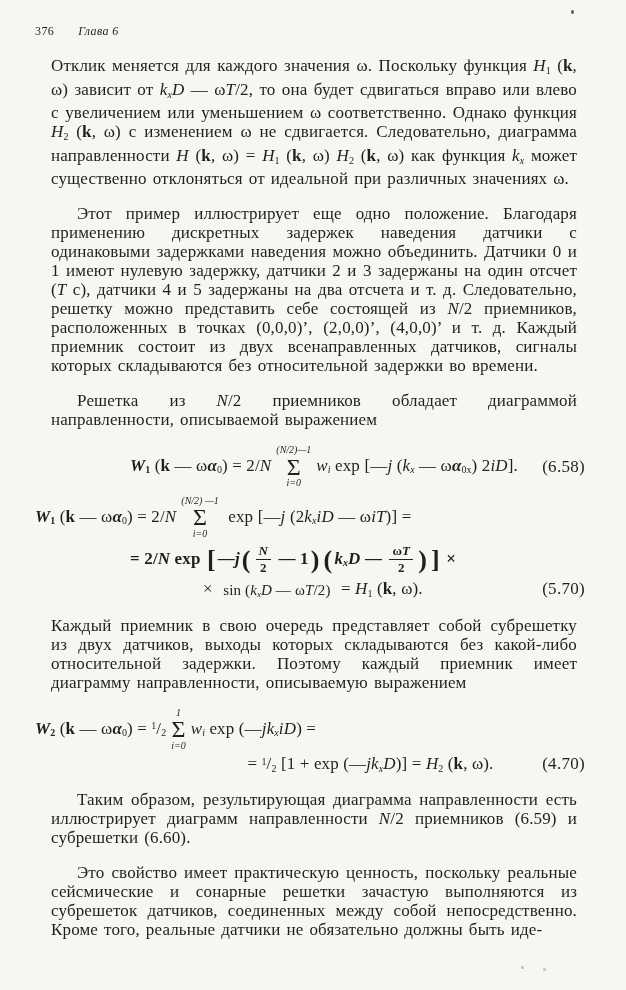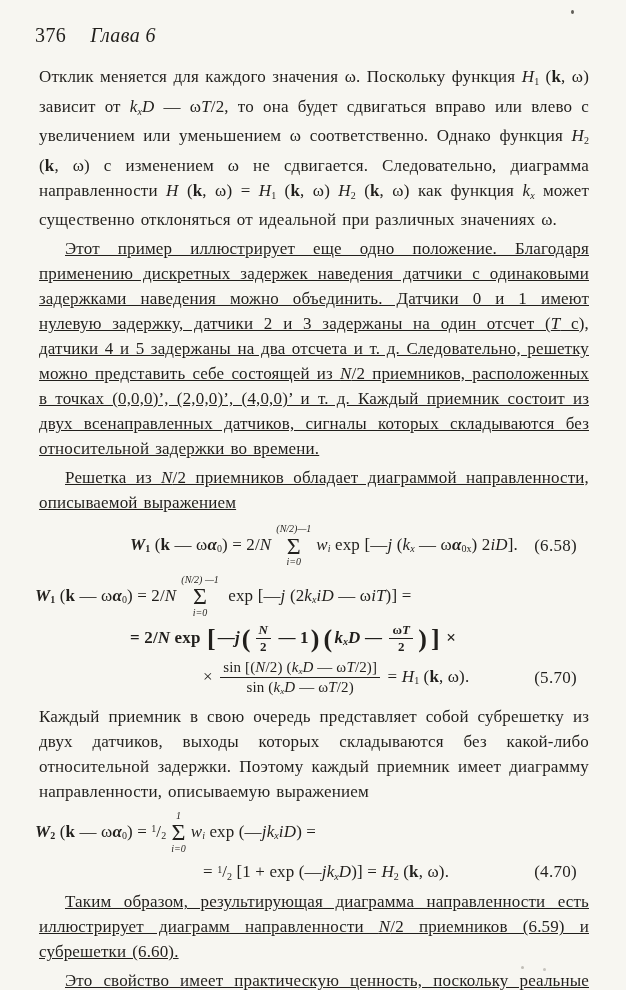--- a/index.html
+++ b/index.html
@@ -3,54 +3,54 @@
 <meta charset="utf-8">
 <style>
   html,body{margin:0;padding:0;}
   body{
     width:626px;height:990px;overflow:hidden;position:relative;
     background:#f7f6f1;
     font-family:"Liberation Serif","DejaVu Serif",serif;
     color:#211f1c;
   }
   .page{padding:24px 33px 0 35px;}
-  .header{font-size:20px;margin-bottom:17px;letter-spacing:.4px;}
+  .header{font-size:12px;margin-bottom:17px;letter-spacing:.4px;}
   .pgnum{margin-right:24px;}
   .chapter{font-style:italic;}
   .para{
-    font-size:17px;line-height:25px;text-align:justify;margin:4px;
+    font-size:17px;line-height:19px;text-align:justify;margin:16px;
     word-spacing:1.6px;letter-spacing:.15px;
   }
-  .ind{text-indent:26px;text-decoration:underline;}
+  .ind{text-indent:26px;}
   .i{font-style:italic;}
   .b{font-weight:bold;}
   .bi{font-weight:bold;font-style:italic;}
   .s{font-size:10px;vertical-align:-2.5px;letter-spacing:0;}
   .si{font-size:10px;vertical-align:-2.5px;font-style:italic;letter-spacing:0;}
   .sbold{font-size:10px;vertical-align:-2.5px;font-weight:bold;letter-spacing:0;}
   .eqline{position:relative;font-size:17px;letter-spacing:.15px;white-space:nowrap;}
-  .eqnum{position:absolute;right:16px;top:50%;transform:translateY(-50%);letter-spacing:.3px;}
+  .eqnum{position:absolute;right:8px;top:50%;transform:translateY(-50%);letter-spacing:.3px;}
   .sum{display:inline-flex;flex-direction:column;align-items:center;vertical-align:middle;margin:0 5px;line-height:1;text-align:center;}
   .sum .lim{font-size:10px;font-style:italic;letter-spacing:0;line-height:1.05;}
   .sum .sg{font-size:24px;line-height:.95;}
   .frac{display:inline-flex;flex-direction:column;align-items:center;vertical-align:middle;margin:0 3px;line-height:1.25;text-align:center;}
   .frac .fn{border-bottom:1px solid currentColor;padding:0 3px;}
   .frac .fd{padding:0 3px;}
   .frac.small{font-size:13px;}
   .frac.mid{font-size:15px;}
   .frac.mid .si,.frac.small .si{font-size:9px;vertical-align:-2px;}
   .bigd{font-size:26px;vertical-align:-5px;line-height:0;margin:0 2px;}
   .hs{font-size:10px;vertical-align:4.5px;letter-spacing:0;}
   .hd{font-size:10px;vertical-align:-2.5px;letter-spacing:0;}
   .eq658{margin:9px 0 5px 0;padding-left:95px;padding-right:55px;}
   .eq659l1{margin-top:7px;}
   .eq659l2{margin-top:3px;padding-left:95px;font-weight:bold;}
   .eq659l3{margin-top:3px;padding-left:168px;padding-right:55px;margin-bottom:6px;}
   .eq660l1{margin-top:7px;}
-  .eq660l2{margin-top:8px;padding-left:168px;padding-right:55px;margin-bottom:7px;}
+  .eq660l2{margin-top:2px;padding-left:168px;padding-right:55px;margin-bottom:7px;text-align:center;}
   .speck{position:absolute;border-radius:50%;}
   .sp1{left:571px;top:10px;width:3px;height:4px;background:#45423c;opacity:.85;}
   .sp2{left:521px;top:966px;width:3px;height:3px;background:#8a867e;opacity:.5;}
   .sp3{left:543px;top:968px;width:3px;height:3px;background:#8a867e;opacity:.45;}
 </style>
 </head>
 <body>
 
 <div class="page">
 
@@ -76,21 +76,20 @@
           <span class="lim">i=0</span>
         </span><span> exp [—</span><span class="i">j</span><span> (2</span><span class="i">k</span><span class="si">x</span><span class="i">iD</span><span> — ω</span><span class="i">iT</span><span>)] =</span></div>
     <div class="eqline eq659l2"><span>= 2/</span><span class="i">N</span><span> exp </span><span class="bigd">[</span><span>—</span><span class="i">j</span><span class="bigd">(</span><span class="frac small">
           <span class="fn i">N</span>
           <span class="fd">2</span>
         </span><span> — 1</span><span class="bigd">)</span><span class="bigd">(</span><span class="i">k</span><span class="si">x</span><span class="i">D</span><span> — </span><span class="frac small">
           <span class="fn"><span>ω</span><span class="i">T</span></span>
           <span class="fd">2</span>
         </span><span class="bigd">)</span><span class="bigd">]</span><span> ×</span></div>
     <div class="eqline eq659l3"><span>× </span><span class="frac mid">
-          <span class="fn"><span>sin [(</span><span class="i">N</span><span>/2) (</span><span class="i">k</span><span class="si">x</span><span class="i">D</span><span> — ω</span><span class="i">T</span><span>/2)]</span></span>
           <span class="fd"><span>sin (</span><span class="i">k</span><span class="si">x</span><span class="i">D</span><span> — ω</span><span class="i">T</span><span>/2)</span></span>
         </span><span> = </span><span class="i">H</span><span class="s">1</span><span> (</span><span class="b">k</span><span>, ω).</span><span class="eqnum">(5.70)</span></div>
   </div>
 
   <p class="para"><span>Каждый приемник в свою очередь представляет собой субрешетку из двух датчиков, выходы которых складываются без какой-либо относительной задержки. Поэтому каждый приемник имеет диаграмму направленности, описываемую выражением</span></p>
 
   <div>
     <div class="eqline eq660l1"><span class="bi">W</span><span class="sbold">2</span><span> (</span><span class="b">k</span><span> — ω</span><span class="bi">α</span><span class="s">0</span><span>) = </span><span class="hs">1</span><span>/</span><span class="hd">2</span><span class="sum">
           <span class="lim">1</span>
           <span class="sg">Σ</span>

